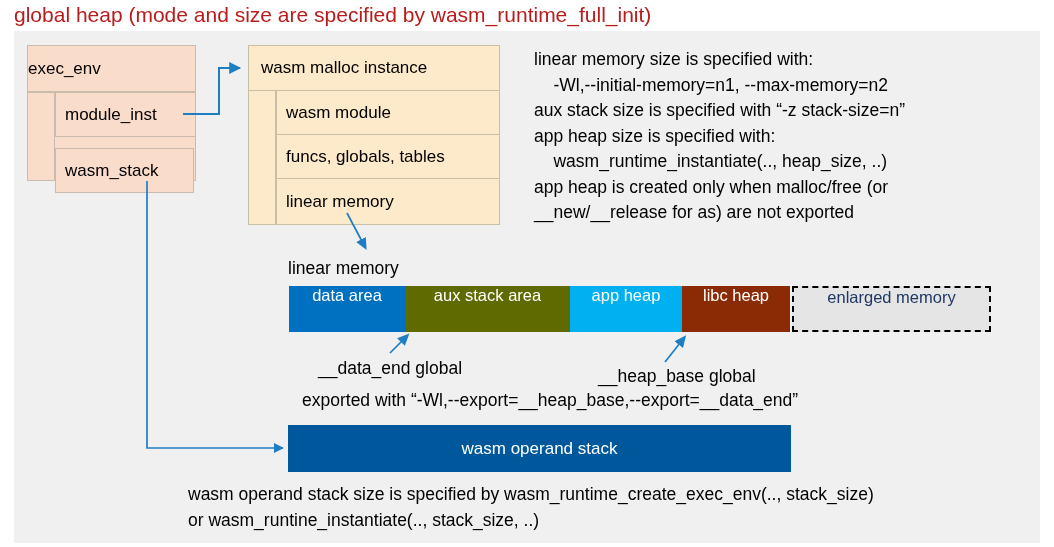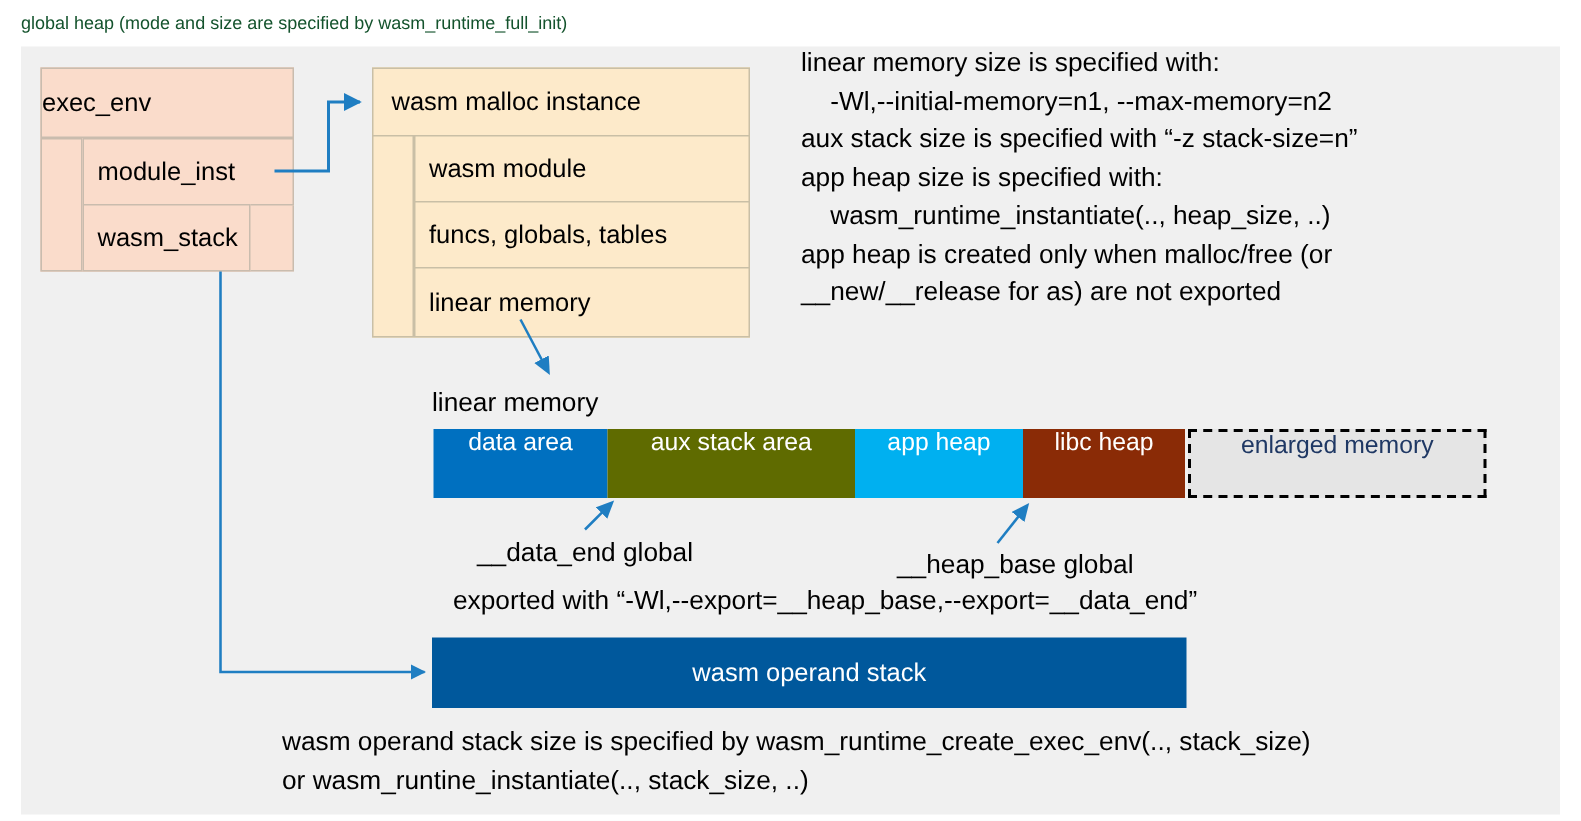--- a/index.html
+++ b/index.html
@@ -15,22 +15,22 @@
     width: 1054px;
     height: 547px;
     background: #ffffff;
     overflow: hidden;
   }
   
   #title {
     position: absolute;
     left: 14px;
     top: 4px;
-    font-size: 12px;
-    color: #14532d;
+    font-size: 21px;
+    color: #b91c1c;
     white-space: nowrap;
     line-height: 22px;
   }
   
   #panel {
     position: absolute;
     left: 14px;
     top: 31px;
     width: 1026px;
     height: 512px;
@@ -76,21 +76,21 @@
     border: 1px solid #c9bfa6;
   }
   .indent-col {
     position: absolute;
     box-sizing: border-box;
   }
   
   #infotext {
     position: absolute;
     left: 534px;
-    top: 29px;
+    top: 47px;
     font-size: 17.5px;
     line-height: 25.5px;
     color: #000;
     white-space: pre;
   }
   
   #linmem-label {
     position: absolute;
     left: 288px;
     top: 258px;
@@ -169,21 +169,21 @@
   <div id="panel" style="background: rgb(240, 240, 240);"></div>
 
   <div class="struct pink" style="left:27px; top:45px; width:169px; height:136px;"></div>
   <div class="struct-head pink" style="left:27px; top:45px; width:169px; height:47px; ">
     <span>exec_env</span>
   </div>
   <div class="indent-col pink" style="left:27px; top:92px; width:28px; height:89px;"></div>
   <div class="struct-row pink-inner" style="left:55px; top:92px; width:141px; height:45px; padding-left:9px;">
     <span>module_inst</span>
   </div>
-  <div class="struct-row pink-inner" style="left:55px; top:136px; width:112px; height:45px; padding-left:9px;">
+  <div class="struct-row pink-inner" style="left:55px; top:148px; width:139px; height:45px; padding-left:9px;">
     <span>wasm_stack</span>
   </div>
 
   <div class="struct orange" style="left:248px; top:45px; width:252px; height:180px;"></div>
   <div class="struct-head orange" style="left:248px; top:45px; width:252px; height:46px; padding-left:12px;">
     <span>wasm malloc instance</span>
   </div>
   <div class="indent-col orange" style="left:248px; top:90px; width:28px; height:135px;"></div>
   <div class="struct-row orange-inner" style="left:276px; top:90px; width:224px; height:45px; padding-left:9px;">
     <span>wasm module</span>

